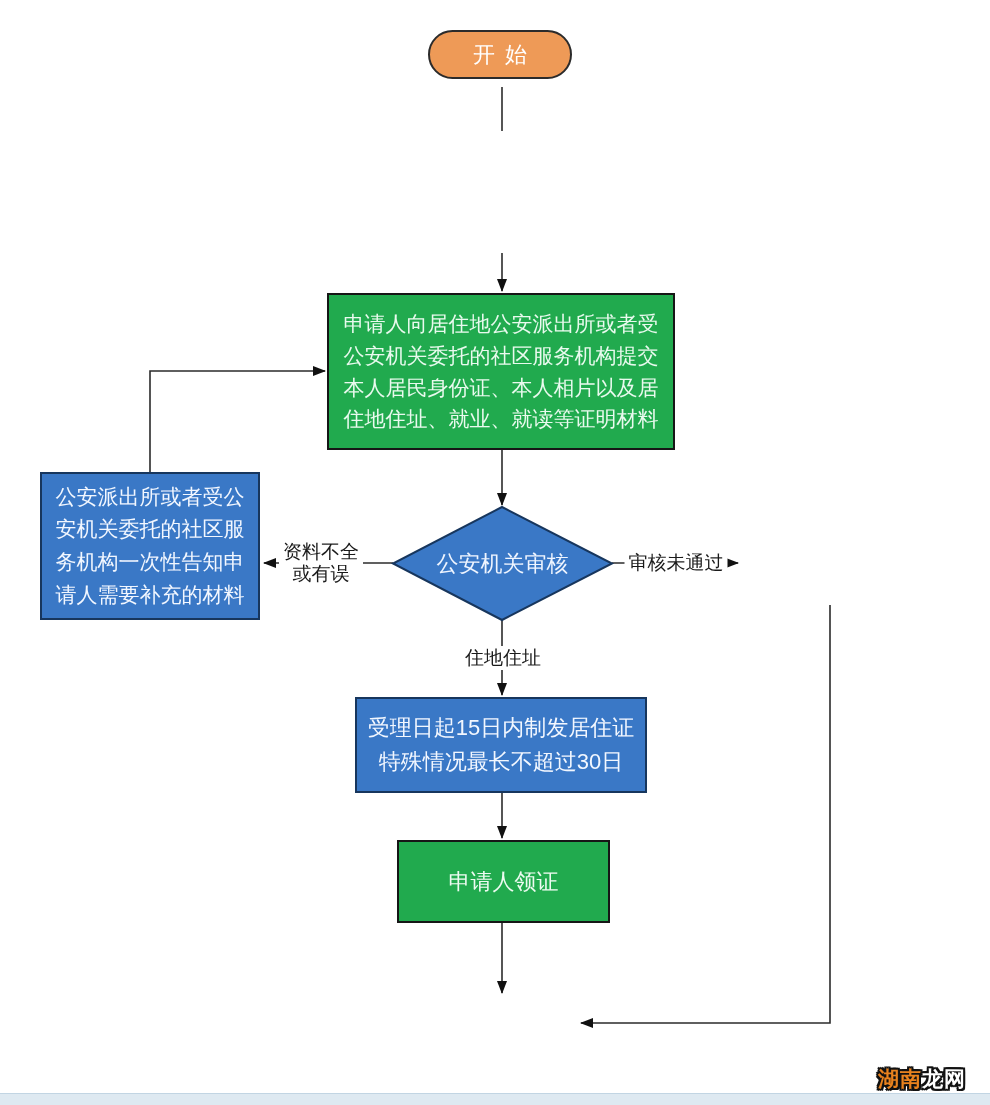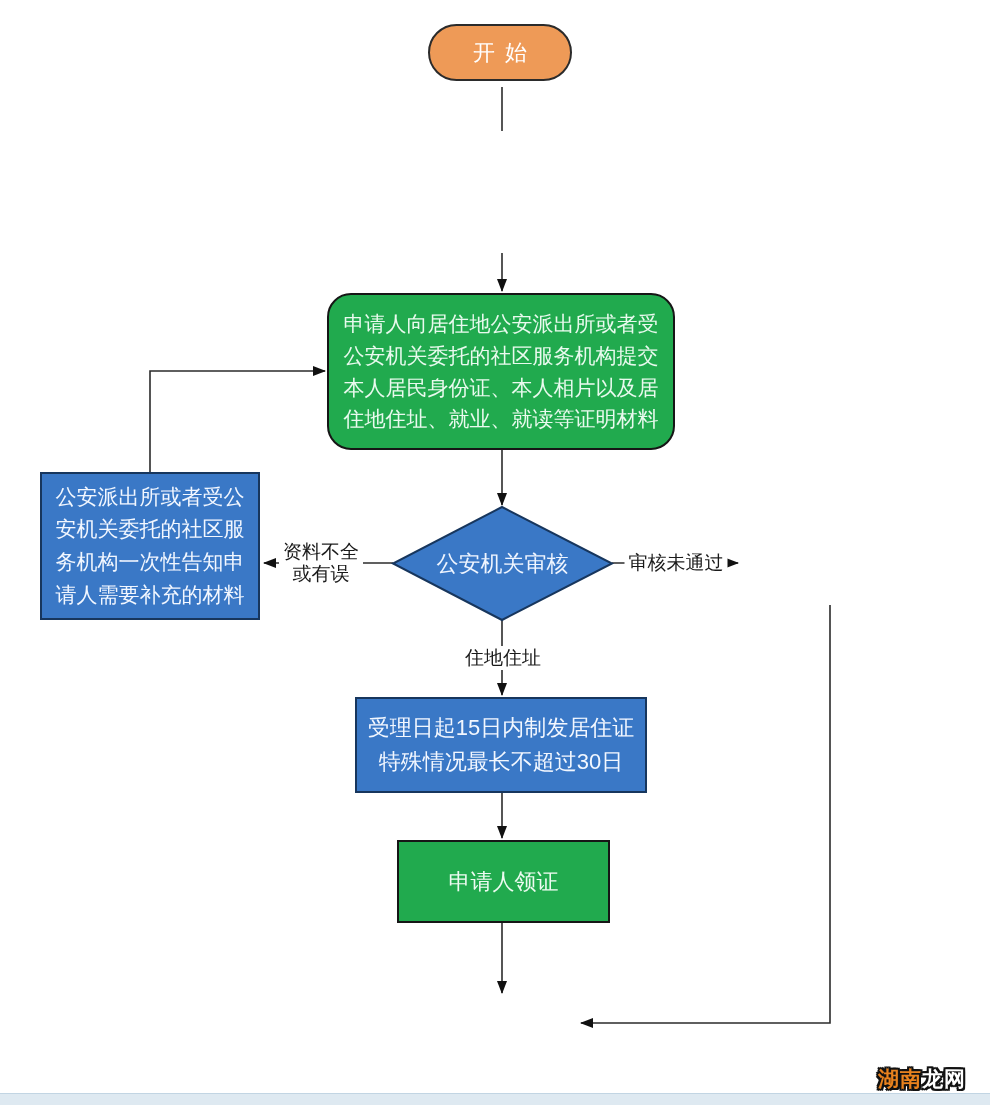--- a/index.html
+++ b/index.html
@@ -118,24 +118,24 @@
 
     <path d="M502,923 L502,993" stroke="#2b2b2b" stroke-width="1.6" fill="none" marker-end="url(#arr)"></path>
 
     <path d="M150,490 L150,371 L325,371" stroke="#2b2b2b" stroke-width="1.6" fill="none" marker-end="url(#arr)"></path>
 
     <path d="M830,605 L830,1023 L581,1023" stroke="#2b2b2b" stroke-width="1.6" fill="none" marker-end="url(#arr)"></path>
 
     <polygon points="502,507 612,563.5 502,620 393,563.5" fill="#3A78C6" stroke="#17365D" stroke-width="2"></polygon>
   </svg>
 
-  <div class="node stadium" style="left:428px;top:24px;width:144px;height:57px;">开始</div>
+  <div class="node stadium" style="left:428px;top:30px;width:144px;height:49px;">开始</div>
 
 
-  <div class="node rect-green" style="left:327px;top:293px;width:348px;height:157px;border-radius:24px;">申请人向居住地公安派出所或者受
+  <div class="node rect-green" style="left:327px;top:293px;width:348px;height:157px;">申请人向居住地公安派出所或者受
 公安机关委托的社区服务机构提交
 本人居民身份证、本人相片以及居
 住地住址、就业、就读等证明材料</div>
 
   <div class="diamond-text" style="left:393px;top:507px;width:219px;height:113px;">公安机关审核</div>
 
   <div class="node rect-blue" style="left:40px;top:472px;width:220px;height:148px;">公安派出所或者受公
 安机关委托的社区服
 务机构一次性告知申
 请人需要补充的材料</div>

